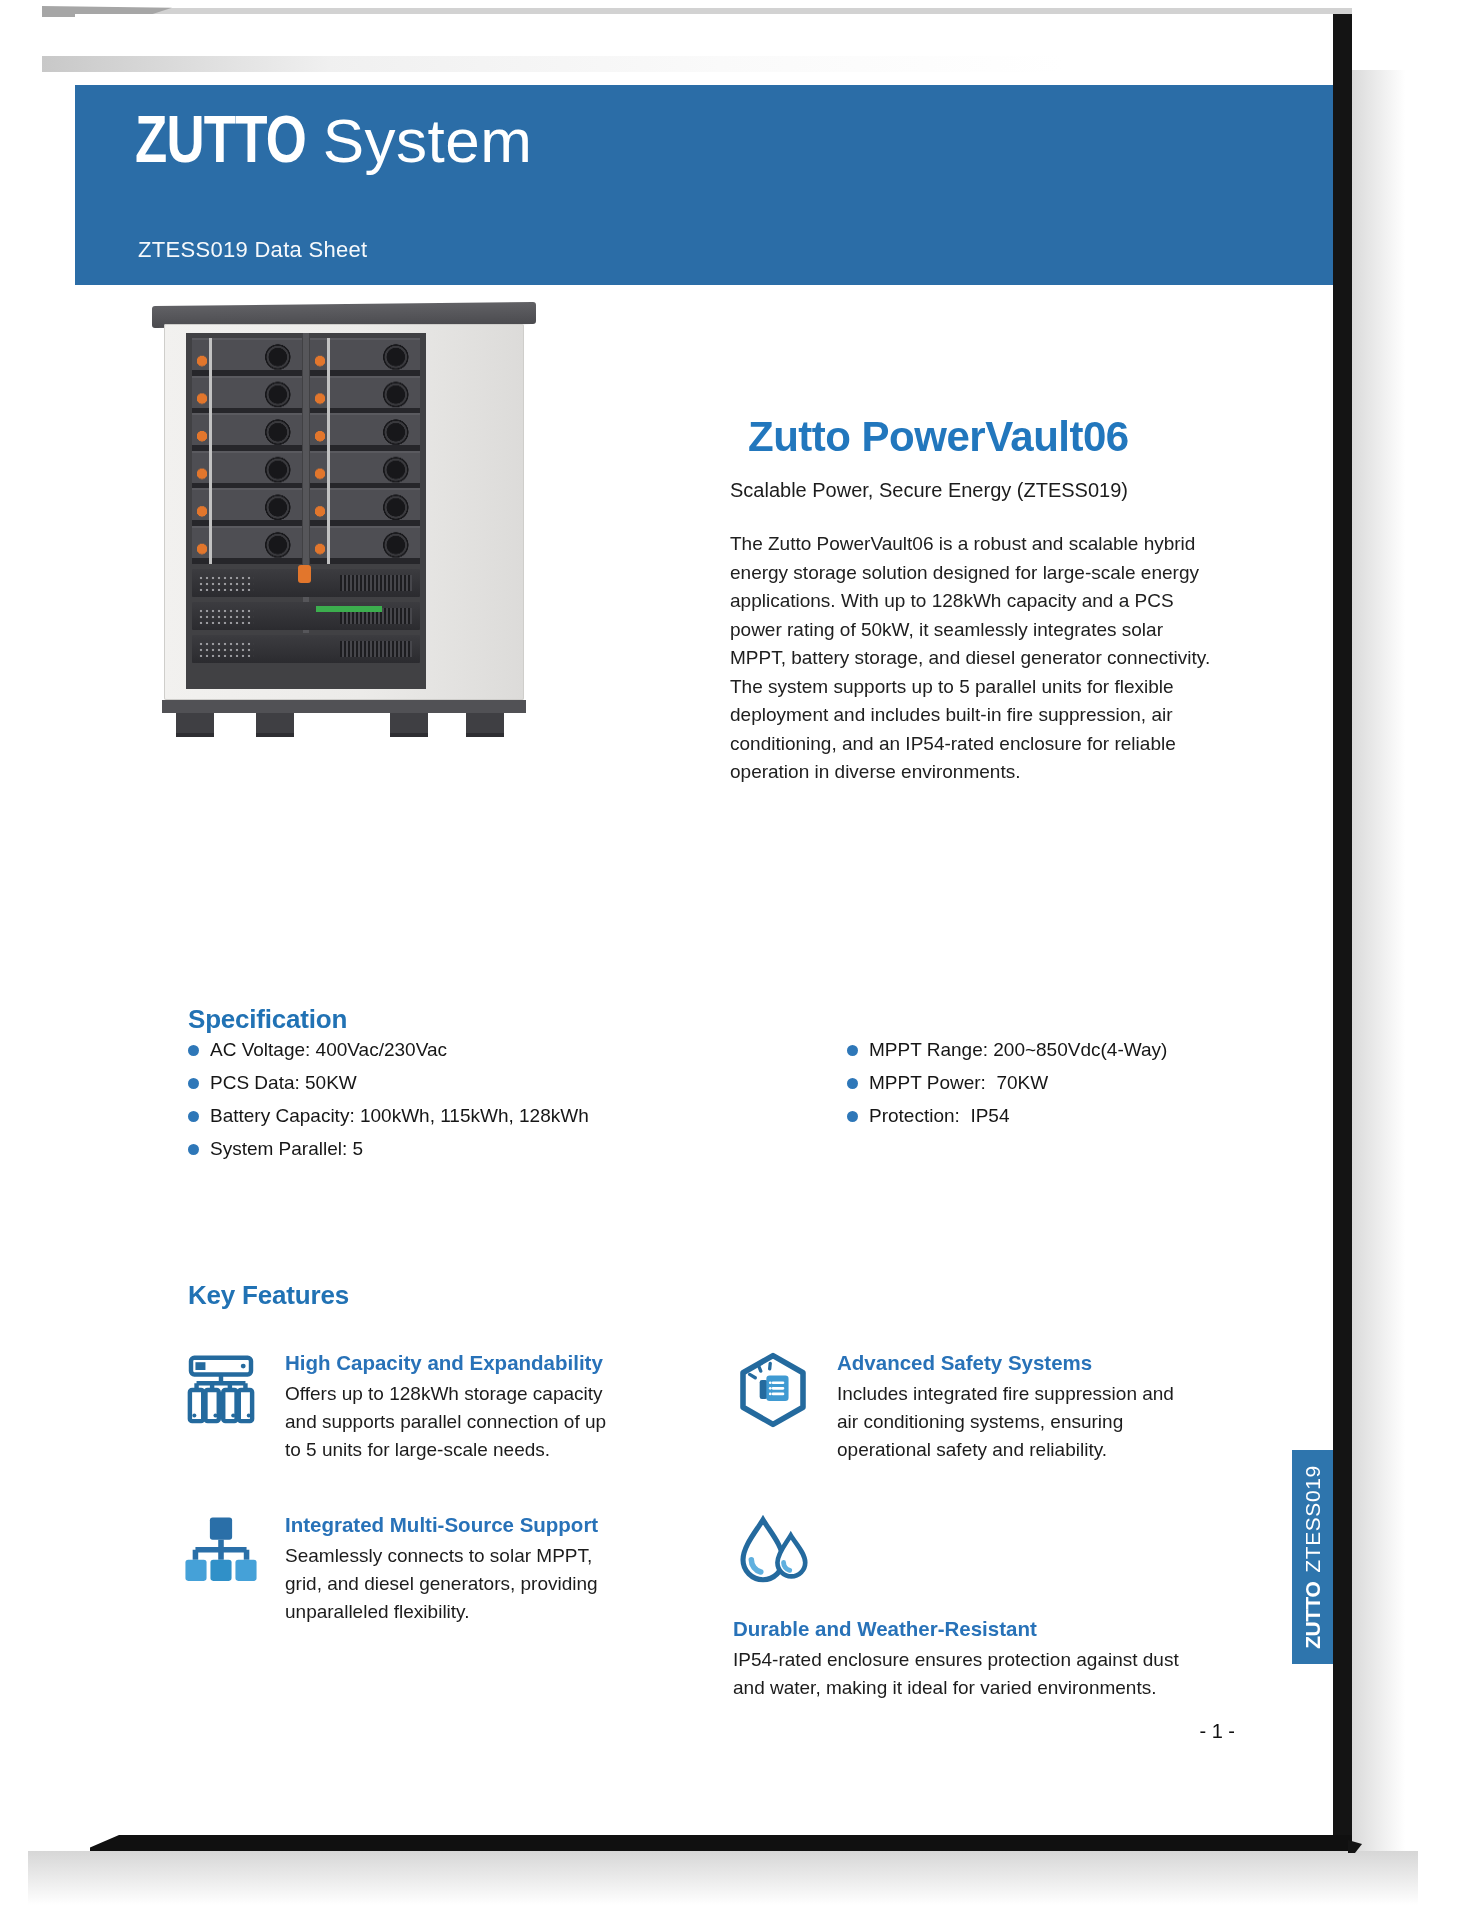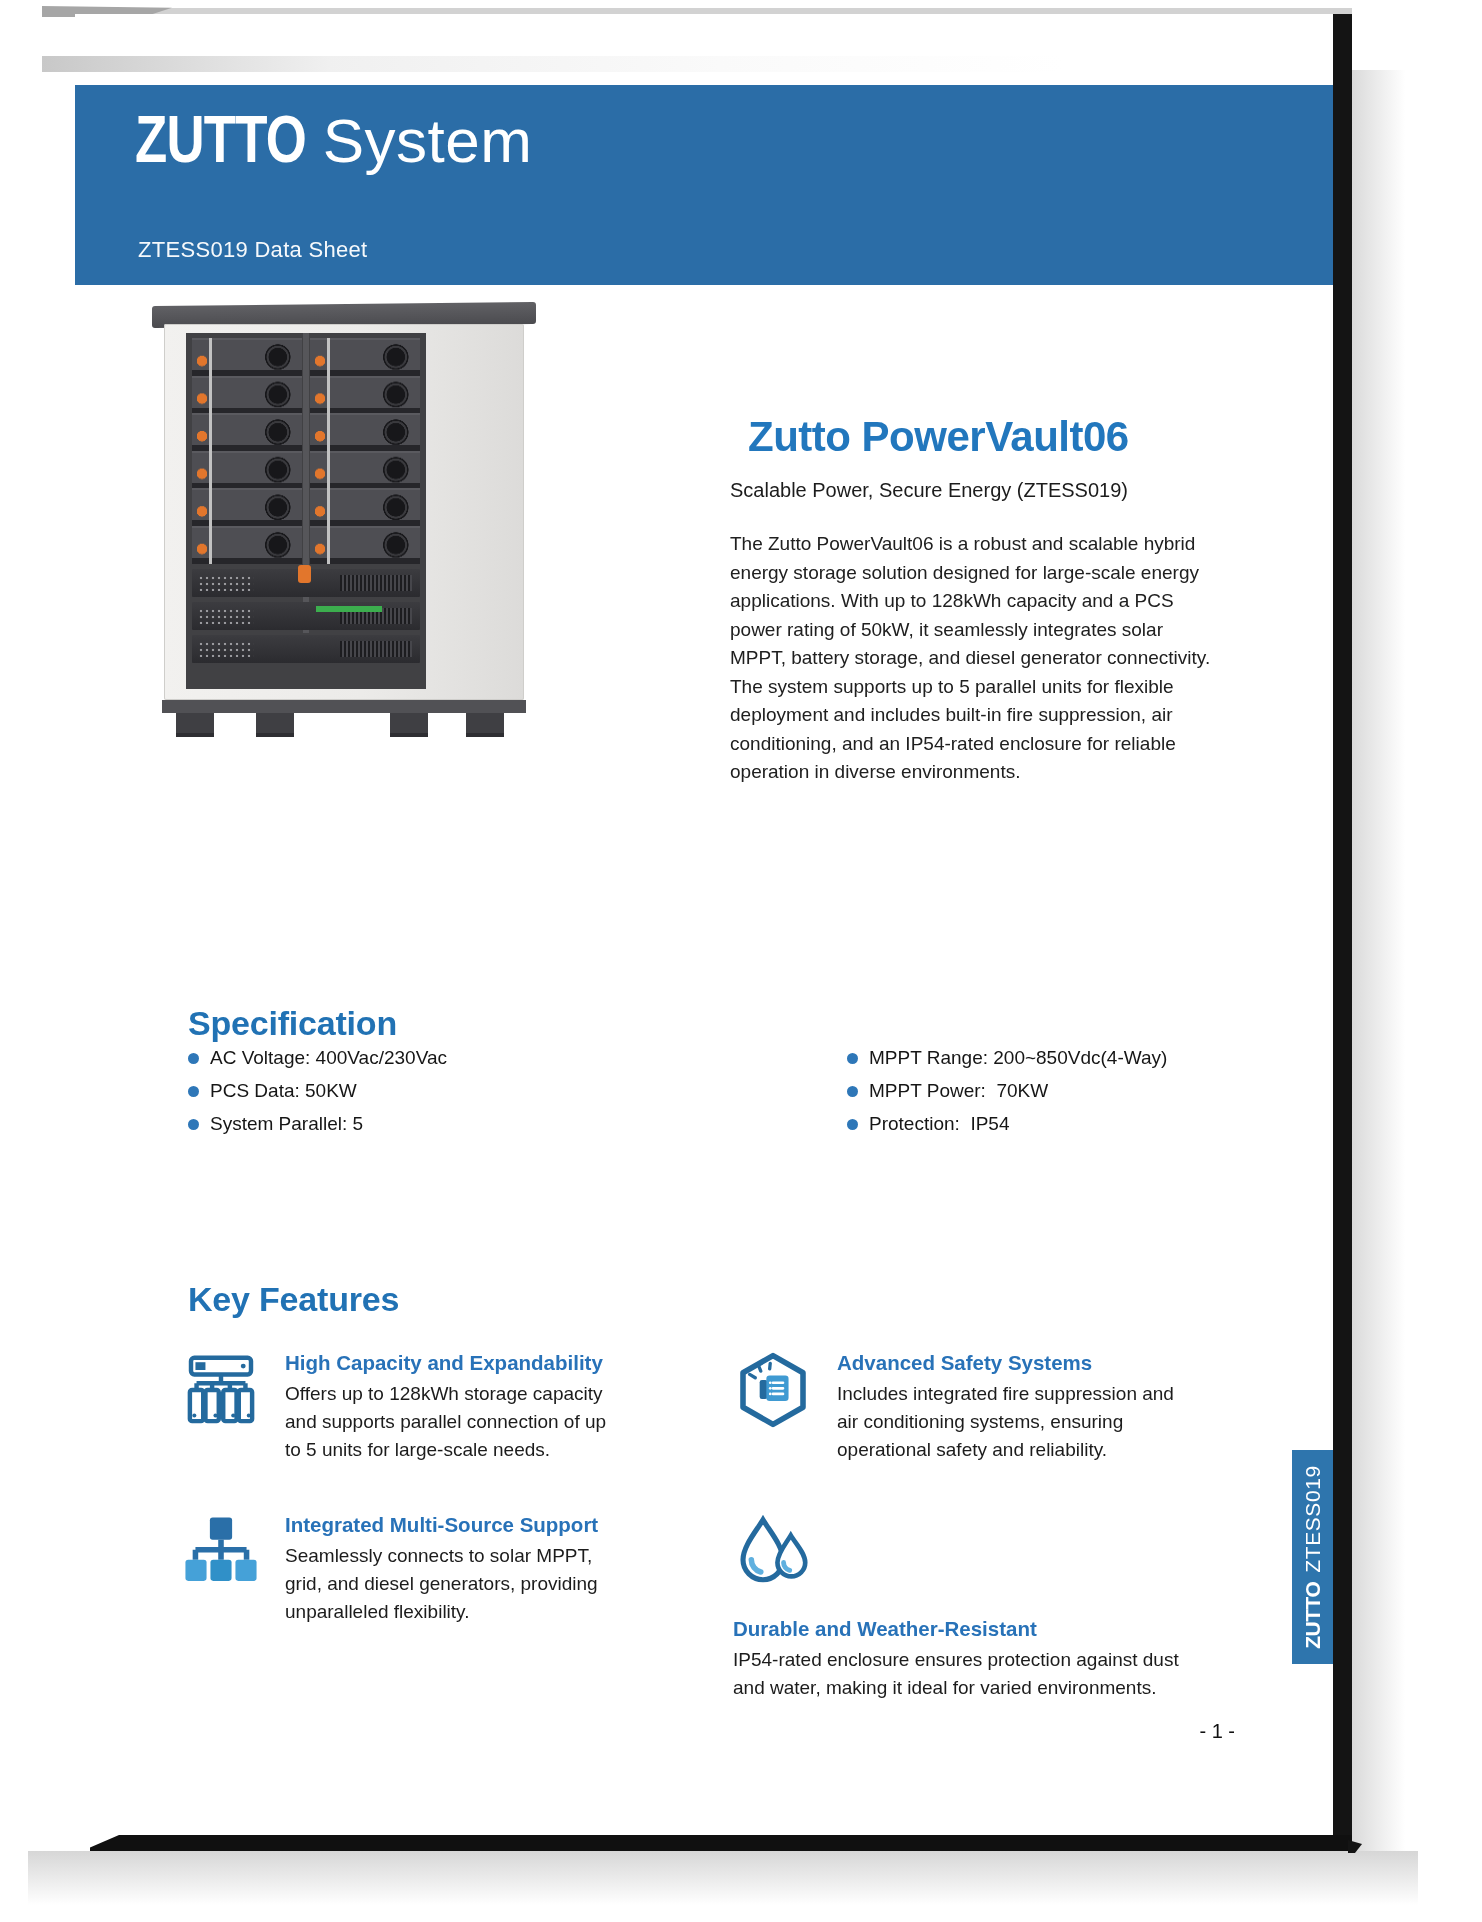--- a/index.html
+++ b/index.html
@@ -32,21 +32,21 @@
   .doc-label{position:absolute;left:63px;top:152px;font-size:22px;color:rgba(255,255,255,0.96);letter-spacing:0.3px;}
 
   
   .hero-text{position:absolute;left:655px;top:381px;width:482px;}
   .product-title{margin:18px;font-size:42px;line-height:48px;font-weight:bold;color:#2277bd;letter-spacing:-0.5px;}
   .tagline{margin:10px 0 0 0;font-size:20px;color:#1c1c1c;}
   .description{margin:28px 0 0 0;font-size:19px;line-height:28.5px;color:#202020;}
 
   
   .spec{position:absolute;left:113px;top:990px;width:1100px;}
-  .section-heading{margin:0;font-size:34px;font-weight:bold;color:#2172b4;letter-spacing:-0.2px;}
+  .section-heading{margin:0;font-size:26px;font-weight:bold;color:#2172b4;letter-spacing:-0.2px;}
   .spec-lists{position:relative;margin-top:4px;}
   .spec-col{list-style:none;margin:0;padding:0;}
   .spec-col.right{position:absolute;left:659px;top:0;}
   .spec-row{display:flex;align-items:flex-start;min-height:33px;}
   .dot{flex:0 0 auto;width:11px;height:11px;border-radius:50%;background:#2e77b8;margin:6px 11px 0 0;}
   .spec-text{font-size:19px;color:#161616;white-space:pre-wrap;}
 
   
   .features-heading{position:absolute;left:113px;top:1266px;}
   .feature-cell{position:absolute;display:flex;gap:24px;}
@@ -152,20 +152,24 @@
           <li class="spec-row">
             <span class="dot"></span>
             <span class="spec-text">AC Voltage: 400Vac/230Vac</span>
             </li>
           <li class="spec-row">
             <span class="dot"></span>
             <span class="spec-text">PCS Data: 50KW</span>
             </li>
           <li class="spec-row">
             <span class="dot"></span>
+            <span class="spec-text">Battery Capacity: 100kWh, 115kWh, 128kWh</span>
+            </li>
+          <li class="spec-row">
+            <span class="dot"></span>
             <span class="spec-text">System Parallel: 5</span>
             </li>
         </ul>
         <ul class="spec-col right">
           <li class="spec-row">
             <span class="dot"></span>
             <span class="spec-text">MPPT Range: 200~850Vdc(4-Way)</span>
             </li>
           <li class="spec-row">
             <span class="dot"></span>

